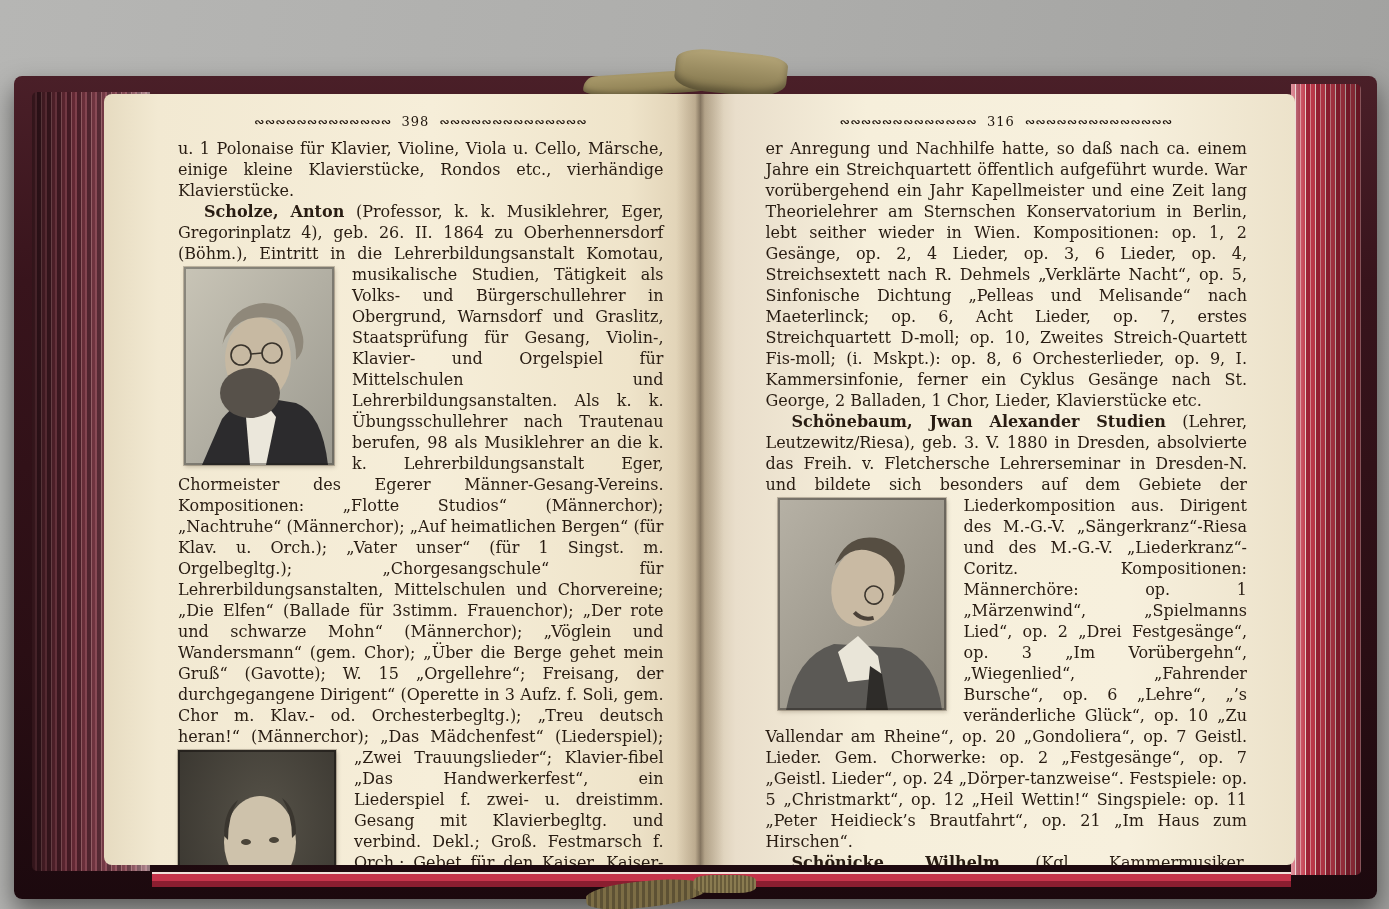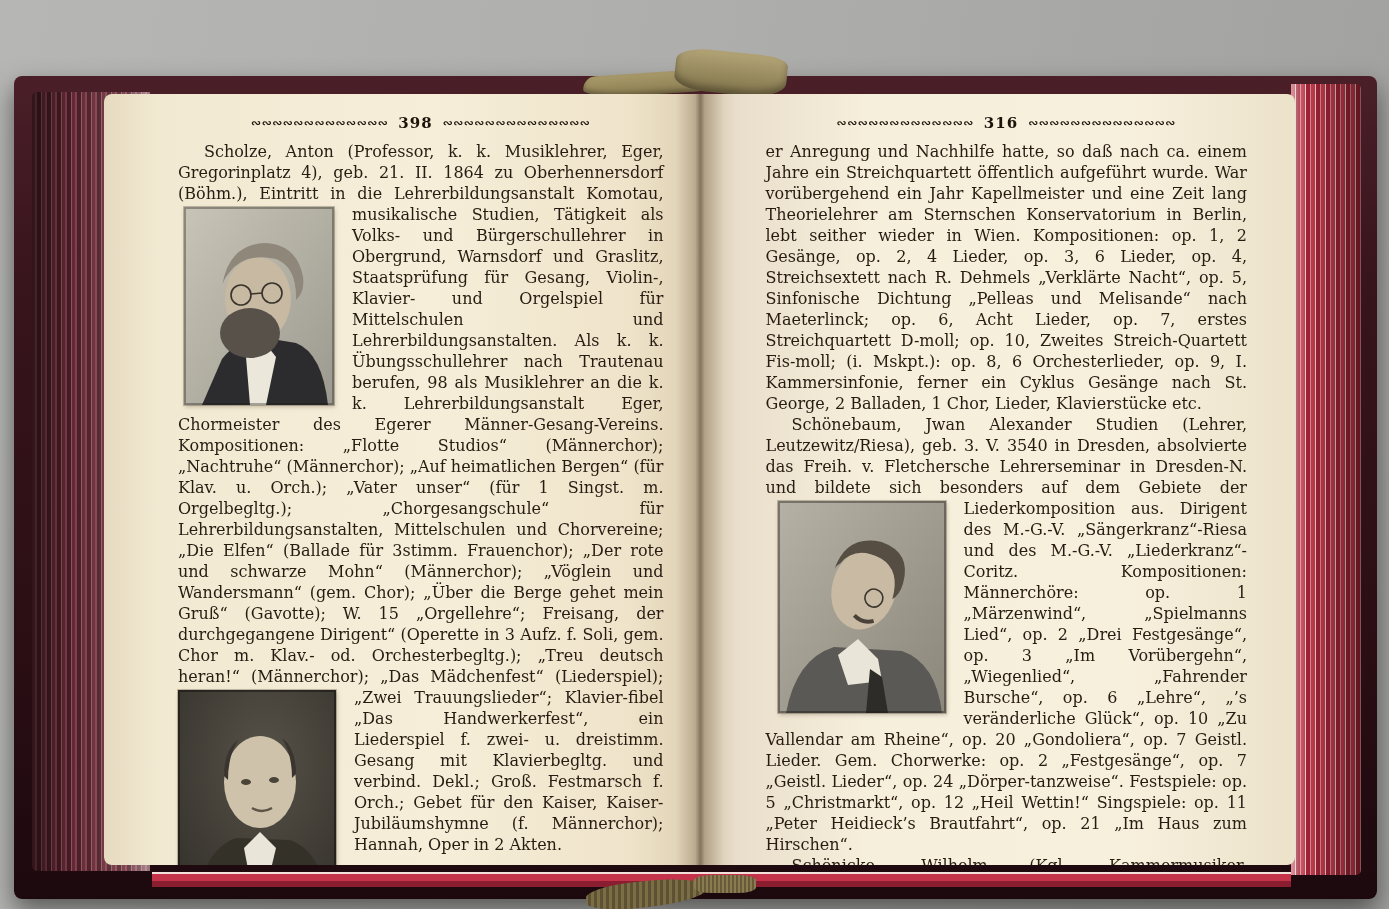--- a/index.html
+++ b/index.html
@@ -42,26 +42,26 @@
   }
   .gutter{
     position:absolute;left:50%;top:0;bottom:0;width:48px;transform:translateX(-50%);pointer-events:none;
     background:linear-gradient(90deg,rgba(70,45,20,0) 0%,rgba(70,45,20,.22) 40%,rgba(35,18,6,.45) 50%,rgba(70,45,20,.22) 60%,rgba(70,45,20,0) 100%);
   }
   .inner-l{position:relative;padding:20px 36px 8px 74px;}
   .inner-r{position:relative;padding:20px 48px 8px 66px;}
   
   .page-header{display:flex;align-items:center;justify-content:center;gap:10px;margin-bottom:9px;color:#1e140c;}
   .orn{font-family:"DejaVu Sans","Liberation Sans",sans-serif;font-weight:bold;font-size:12px;letter-spacing:.5px;white-space:nowrap;}
-  .pagenum{font-size:15px;font-weight:bold;letter-spacing:1px;}
+  .pagenum{font-size:13px;font-weight:normal;letter-spacing:1px;}
   .text{font-size:16px;line-height:21px;color:#281c12;text-align:justify;}
   .text p{margin:0;}
   p.entry{text-indent:26px;}
   p.cont{text-indent:0;}
-  .ename{font-weight:normal;}
+  .ename{font-weight:bold;}
   
   .photo{float:left;margin:3px 18px 6px 6px;box-shadow:0 0 0 1px rgba(45,32,20,.25),1px 2px 4px rgba(60,45,25,.25);}
   .photo svg{display:block;width:100%;height:100%;}
   .ph1{width:150px;height:198px;}
   .ph2{width:158px;height:224px;margin-left:0;}
   .ph3{width:168px;height:212px;margin-left:12px;}
   
   .ribbon-top{position:absolute;left:583px;top:48px;width:215px;height:60px;}
   .ribbon-top .r1{position:absolute;left:0;top:24px;width:150px;height:22px;transform:rotate(-4deg);
     background:linear-gradient(180deg,#a99a6b,#8a7c50);border-radius:14px 45% 30% 45%;box-shadow:inset 0 -3px 5px rgba(0,0,0,.3);}
@@ -91,22 +91,23 @@
   <div class="pages">
 
     <div class="page page-left">
       <div class="inner-l">
         <div class="page-header">
           <span class="orn">∾∾∾∾∾∾∾∾∾∾∾∾∾</span>
           <span class="pagenum">398</span>
           <span class="orn">∾∾∾∾∾∾∾∾∾∾∾∾∾∾</span>
         </div>
         <div class="text">
+          <p class="cont"><span>u. 1 Polonaise für Klavier, Violine, Viola u. Cello, Märsche, einige kleine Klavierstücke, Rondos etc., vierhändige Klavierstücke.</span></p>
           <p class="entry"><span class="ename">Scholze, Anton</span>
-            <span>(Professor, k. k. Musiklehrer, Eger, Gregorinplatz 4), geb. 21. II. 1864 zu Oberhennersdorf (Böhm.), Eintritt in die Lehrerbildungsanstalt Komotau, musikalische Studien, Tätigkeit</span><span class="photo ph1">
+            <span>(Professor, k. k. Musiklehrer, Eger, Gregorinplatz 4), geb. 26. II. 1864 zu Oberhennersdorf (Böhm.), Eintritt in die Lehrerbildungsanstalt Komotau, musikalische Studien, Tätigkeit</span><span class="photo ph1">
                 <svg viewBox="0 0 150 198">
                   <defs>
                     <linearGradient id="p1bg" x1="0" y1="0" x2="1" y2="1">
                       <stop offset="0" stop-color="#c8c4b6"></stop>
                       <stop offset="1" stop-color="#9c9a90"></stop>
                     </linearGradient>
                   </defs>
                   <rect width="150" height="198" fill="url(#p1bg)"></rect>
                   <path d="M18 198 L38 152 Q54 132 76 130 L112 136 Q138 146 144 198 Z" fill="#2c2b2d"></path>
                   <path d="M62 150 L78 132 L92 150 L82 198 L66 198 Z" fill="#ebe7db"></path>
@@ -146,21 +147,21 @@
     <div class="page page-right">
       <div class="inner-r">
         <div class="page-header">
           <span class="orn">∾∾∾∾∾∾∾∾∾∾∾∾∾</span>
           <span class="pagenum">316</span>
           <span class="orn">∾∾∾∾∾∾∾∾∾∾∾∾∾∾</span>
         </div>
         <div class="text">
           <p class="cont"><span>er Anregung und Nachhilfe hatte, so daß nach ca. einem Jahre ein Streichquartett öffentlich aufgeführt wurde. War vorübergehend ein Jahr Kapellmeister und eine Zeit lang Theorielehrer am Sternschen Konservatorium in Berlin, lebt seither wieder in Wien. Kompositionen: op. 1, 2 Gesänge, op. 2, 4 Lieder, op. 3, 6 Lieder, op. 4, Streichsextett nach R. Dehmels „Verklärte Nacht“, op. 5, Sinfonische Dichtung „Pelleas und Melisande“ nach Maeterlinck; op. 6, Acht Lieder, op. 7, erstes Streichquartett D-moll; op. 10, Zweites Streich-Quartett Fis-moll; (i. Mskpt.): op. 8, 6 Orchesterlieder, op. 9, I. Kammersinfonie, ferner ein Cyklus Gesänge nach St. George, 2 Balladen, 1 Chor, Lieder, Klavierstücke etc.</span></p>
           <p class="entry"><span class="ename">Schönebaum, Jwan Alexander Studien</span>
-            <span>(Lehrer, Leutzewitz/Riesa), geb. 3. V. 3540 in Dresden, absolvierte das Freih. v. Fletchersche Lehrerseminar in Dresden-N. und bildete sich besonders auf dem</span><span class="photo ph3">
+            <span>(Lehrer, Leutzewitz/Riesa), geb. 3. V. 1880 in Dresden, absolvierte das Freih. v. Fletchersche Lehrerseminar in Dresden-N. und bildete sich besonders auf dem</span><span class="photo ph3">
                 <svg viewBox="0 0 168 212">
                   <defs>
                     <linearGradient id="p3bg" x1="0" y1="0" x2="1" y2="1">
                       <stop offset="0" stop-color="#b6b1a5"></stop>
                       <stop offset="1" stop-color="#8c877b"></stop>
                     </linearGradient>
                   </defs>
                   <rect width="168" height="212" fill="url(#p3bg)"></rect>
                   <path d="M8 212 Q18 158 56 146 L124 150 Q158 162 164 212 Z" fill="#5b5955"></path>
                   <path d="M60 154 L80 138 L100 158 L104 180 L70 184 Z" fill="#e9e5d8"></path>

